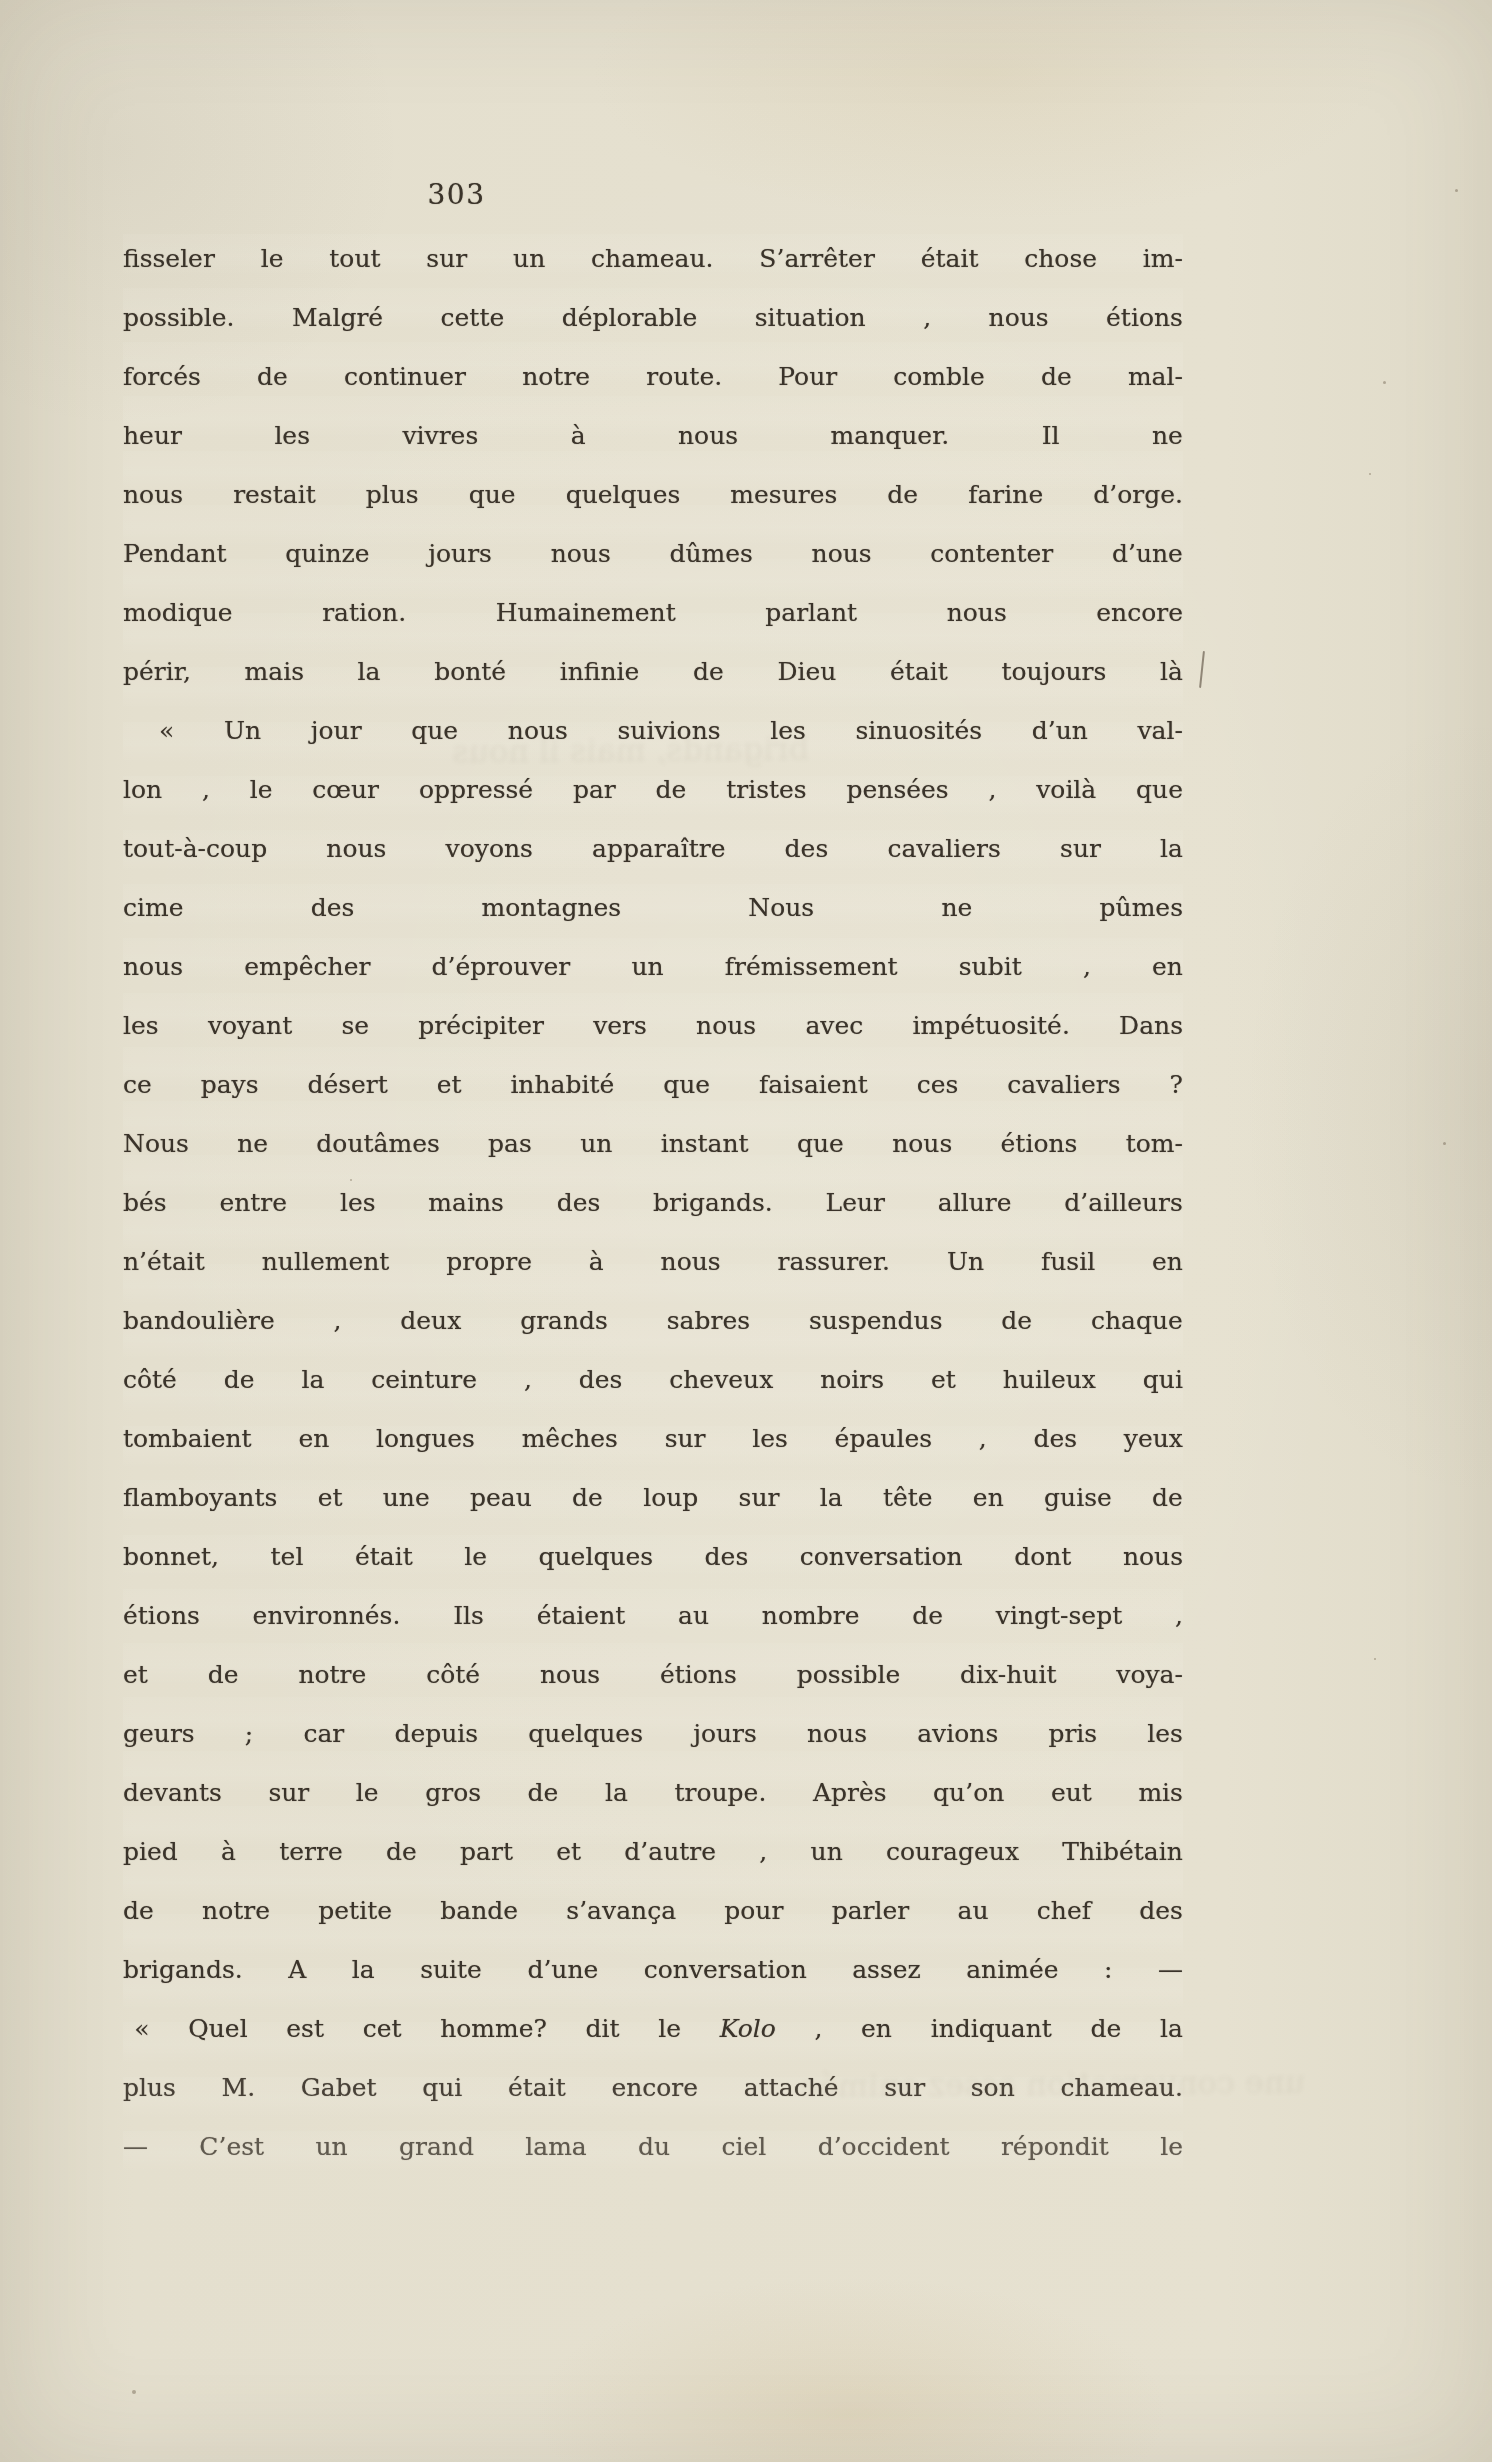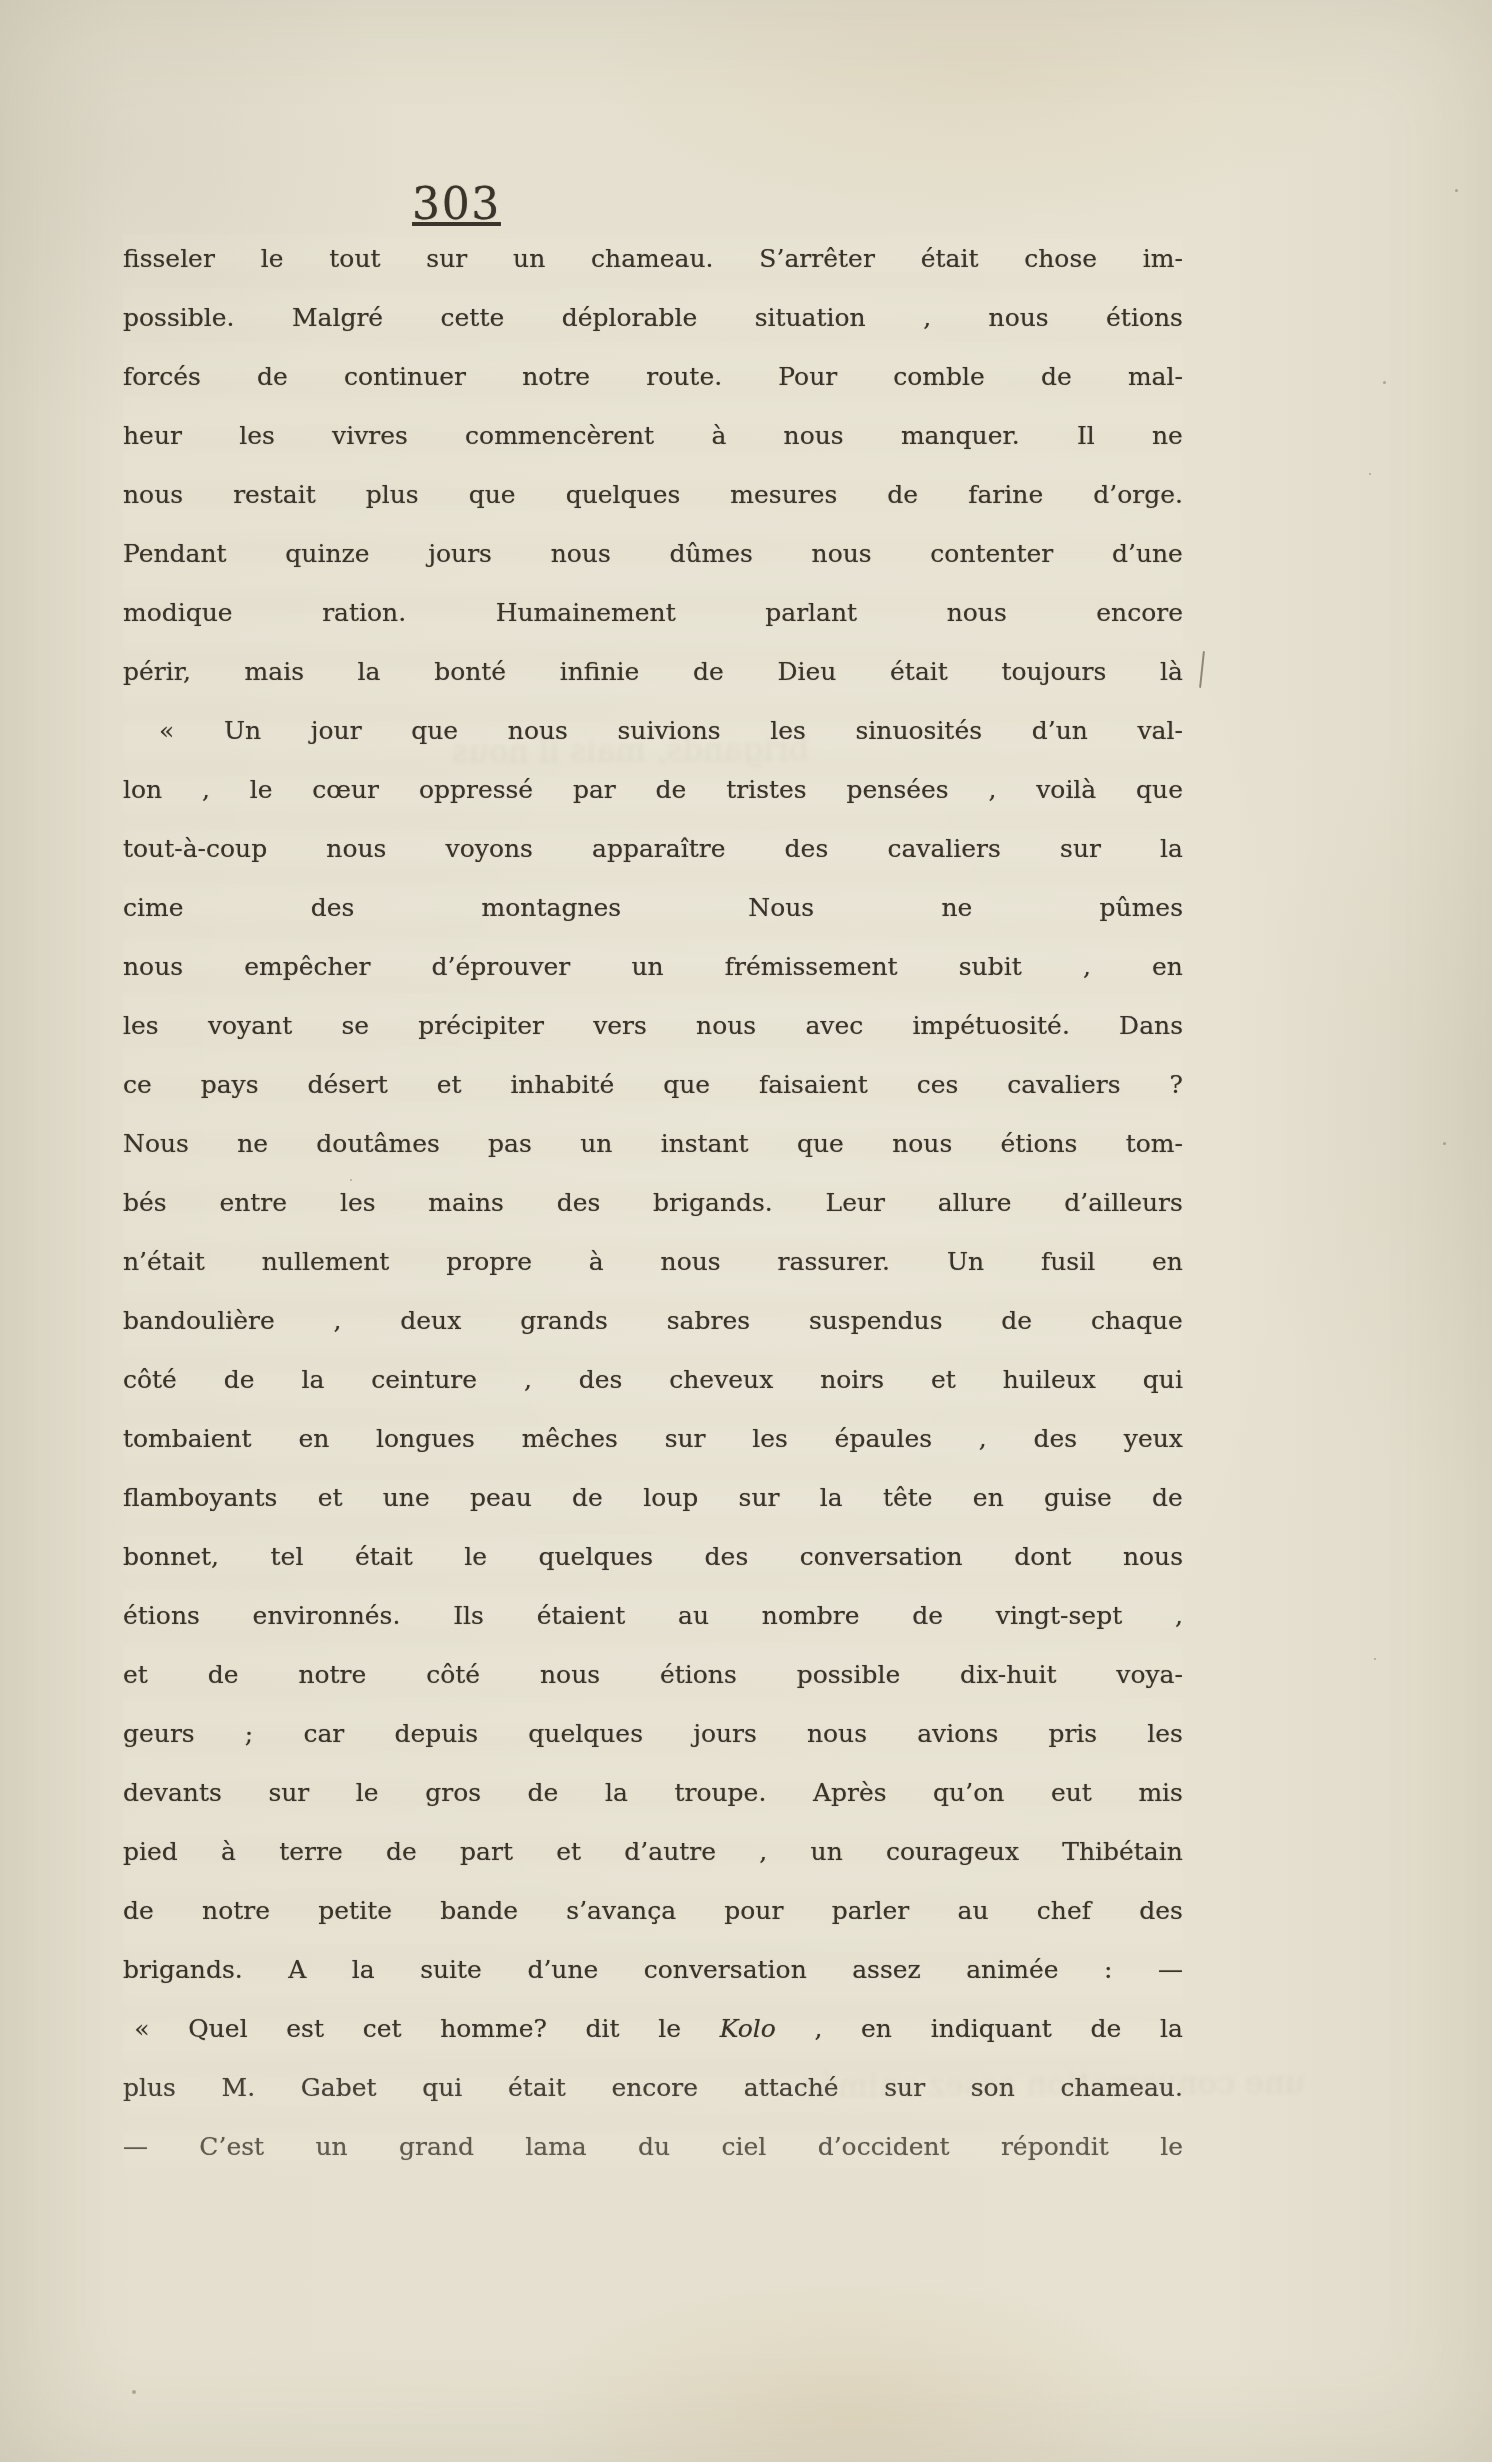--- a/index.html
+++ b/index.html
@@ -14,24 +14,23 @@
       radial-gradient(ellipse 566px 210px at 66% 3%, rgba(199,178,132,.16), rgba(0,0,0,0) 70%),
       radial-gradient(ellipse 452px 194px at 57% 98%, rgba(196,172,124,.20), rgba(0,0,0,0) 70%),
       radial-gradient(ellipse 404px 404px at 8% 6%, rgba(110,100,82,.07), rgba(0,0,0,0) 70%),
       radial-gradient(ellipse 339px 566px at 99% 45%, rgba(120,108,88,.06), rgba(0,0,0,0) 70%),
       radial-gradient(ellipse 889px 1373px at 50% 45%, rgba(255,255,248,.10), rgba(0,0,0,0) 75%),
       linear-gradient(90deg,#ded9c7 0%,#e4dfce 9%,#e6e1d0 82%,#e0dbc9 100%);
     box-shadow:inset 0 0 113px rgba(96,86,66,.14);
   }
   .pageno{
     position:absolute;left:404px;top:178px;width:105px;
-    text-align:center;font-size:44px;color:#3b342a;
+    text-align:center;font-size:28px;color:#3b342a;
     text-shadow:0 0 1px rgba(59,49,38,.6);
     letter-spacing:1.6px;
-    text-decoration:underline;
   }
   .text-block{
     position:absolute;left:123px;top:229px;width:1060px;
     color:#3a332a;
     text-shadow:0 0 1px rgba(59,49,38,.55);
     background:repeating-linear-gradient(180deg,
       rgba(255,255,250,.05) 4.8px, rgba(255,255,250,.09) 27.5px,
       rgba(0,0,0,0) 47px, rgba(0,0,0,0) 59px);
   }
   .line{
@@ -91,21 +90,20 @@
         <span class="w">route.</span>
         <span class="w">Pour</span>
         <span class="w">comble</span>
         <span class="w">de</span>
         <span class="w">mal-</span>
       </div>
       <div class="line just">
         <span class="w">heur</span>
         <span class="w">les</span>
         <span class="w">vivres</span>
-        <span class="w">commencèrent</span>
         <span class="w">à</span>
         <span class="w">nous</span>
         <span class="w">manquer.</span>
         <span class="w">Il</span>
         <span class="w">ne</span>
       </div>
       <div class="line just">
         <span class="w">nous</span>
         <span class="w">restait</span>
         <span class="w">plus</span>

